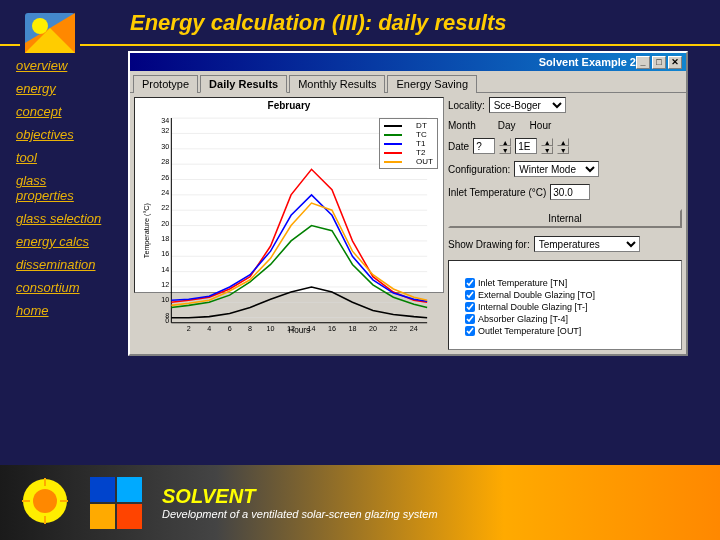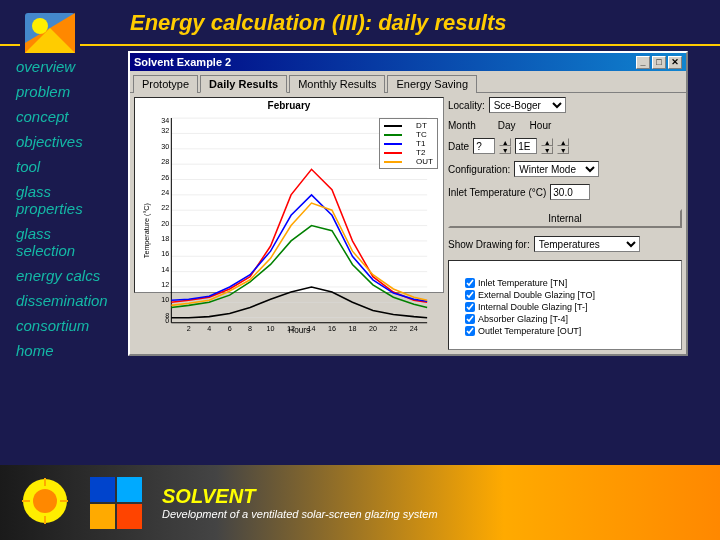--- a/index.html
+++ b/index.html
@@ -48,25 +48,26 @@
     }
 
     
     .sidebar {
       width: 120px;
       background: #1a1a4e;
       padding: 8px 10px;
       flex-shrink: 0;
     }
     .sidebar-item {
-      color: #14b8a6;
-      font-size: 15px;
+      color: #eab308;
+      font-size: 13px;
       font-style: italic;
       padding: 4px 6px;
       cursor: pointer;
+      text-decoration: underline;
     }
 
     
     .window-area {
       flex: 1;
       padding: 5px 8px;
       background: #1a1a4e;
     }
 
     
@@ -79,21 +80,21 @@
       font-family: 'MS Sans Serif', Arial, sans-serif;
       font-size: 11px;
     }
     .win98-titlebar {
       background: linear-gradient(to right, #000080, #1084d0);
       color: white;
       font-size: 11px;
       font-weight: bold;
       padding: 2px 4px;
       display: flex;
-      justify-content: space-between;
+      justify-content: flex-end;
       align-items: center;
       height: 18px;
     }
     .win98-controls {
       display: flex;
       gap: 2px;
     }
     .win98-btn {
       background: #d4d0c8;
       border: 1px solid #ffffff;
@@ -315,21 +316,21 @@
 </div>
 
 <div class="header-bar">
   <span class="header-title">Energy calculation (III): daily results</span>
 </div>
 
 <div class="main-content">
 
   <div class="sidebar">
     <div class="sidebar-item">overview</div>
-    <div class="sidebar-item">problem</div>
+    <div class="sidebar-item">energy</div>
     <div class="sidebar-item">concept</div>
     <div class="sidebar-item">objectives</div>
     <div class="sidebar-item">tool</div>
     <div class="sidebar-item">glass properties</div>
     <div class="sidebar-item">glass selection</div>
     <div class="sidebar-item">energy calcs</div>
     <div class="sidebar-item">dissemination</div>
     <div class="sidebar-item">consortium</div>
     <div class="sidebar-item">home</div>
   </div>

